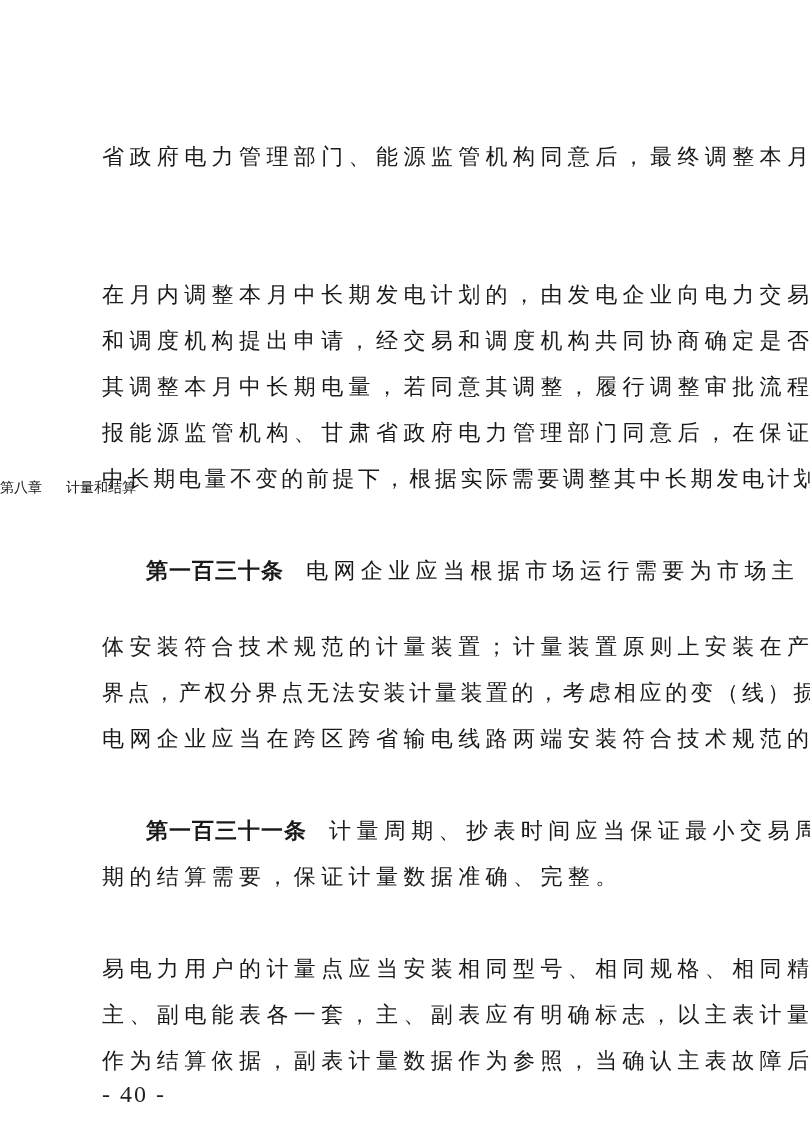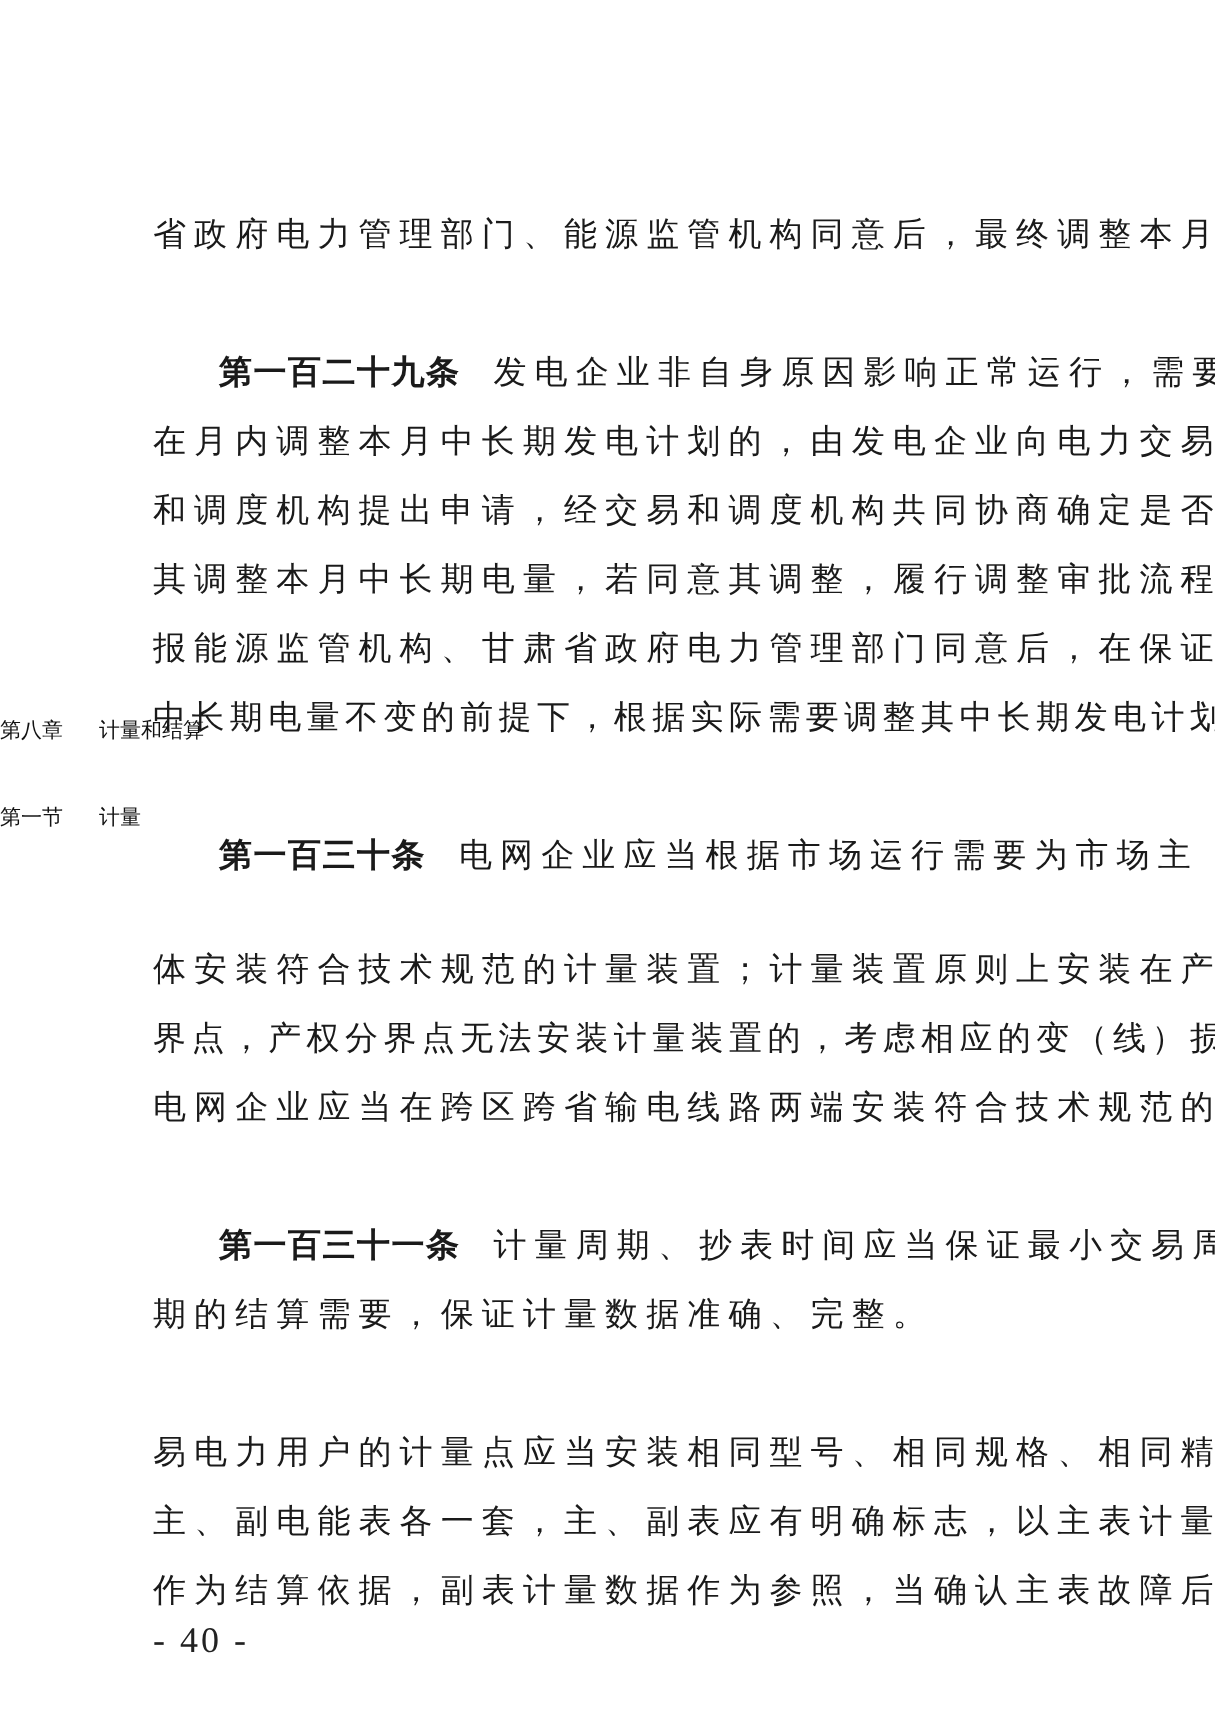--- a/index.html
+++ b/index.html
@@ -18,36 +18,30 @@
   .footer { position: absolute; left: 102px; top: 1020px; font-size: 24px; line-height: 28px;
             font-family: "Liberation Serif", "DejaVu Serif", serif; color: #222; letter-spacing: 2px; }
 </style>
 </head>
 <body>
 
 <div class="page">
 
   <div class="line" style="top:142px">省政府电力管理部门、能源监管机构同意后，最终调整本月中长</div>
 
-  <div class="line indent" style="top:234px">
-    <span class="art">第一百二十九条</span><span>发电企业非自身原因影响正常运行，需要</span>
-  </div>
   <div class="line" style="top:280px">在月内调整本月中长期发电计划的，由发电企业向电力交易机构</div>
   <div class="line" style="top:326px">和调度机构提出申请，经交易和调度机构共同协商确定是否允许</div>
   <div class="line" style="top:372px">其调整本月中长期电量，若同意其调整，履行调整审批流程，并</div>
   <div class="line" style="top:418px">报能源监管机构、甘肃省政府电力管理部门同意后，在保证年度</div>
   <div class="line" style="top:464px; letter-spacing:3.6px">中长期电量不变的前提下，根据实际需要调整其中长期发电计划。</div>
 
   <div class="heading" style="top:472px">
     <span>第八章</span><span class="gap"></span><span>计量和结算</span>
   </div>
 
-  <div class="heading" style="top:530px">
-    <span>第一节</span><span class="gap"></span><span>计量</span>
-  </div>
 
   <div class="line indent" style="top:556px">
     <span class="art">第一百三十条</span><span>电网企业应当根据市场运行需要为市场主</span>
   </div>
   <div class="line" style="top:632px">体安装符合技术规范的计量装置；计量装置原则上安装在产权分</div>
   <div class="line" style="top:678px; letter-spacing:3.6px">界点，产权分界点无法安装计量装置的，考虑相应的变（线）损。</div>
   <div class="line" style="top:724px">电网企业应当在跨区跨省输电线路两端安装符合技术规范的计</div>
 
   <div class="line last" style="top:862px">期的结算需要，保证计量数据准确、完整。</div>
   <div class="line indent" style="top:816px">

